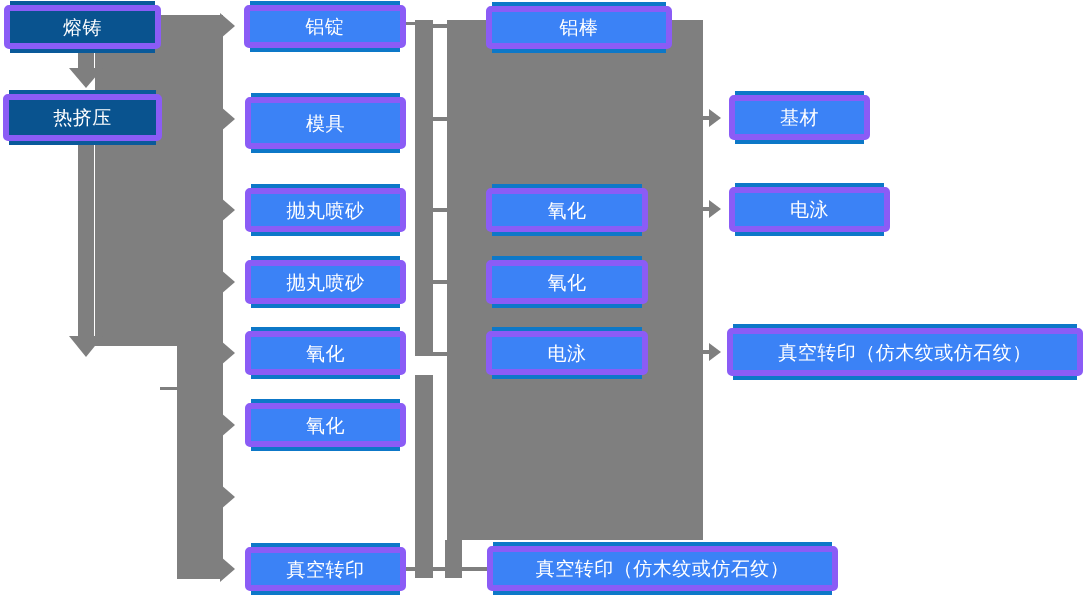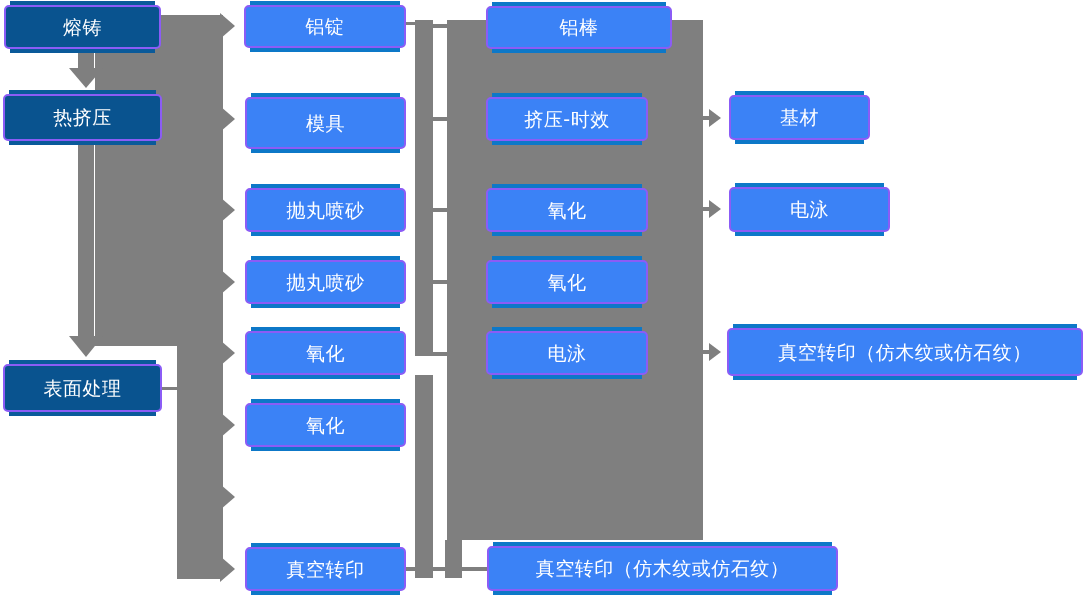--- a/index.html
+++ b/index.html
@@ -4,21 +4,21 @@
 <style>
   html,body { margin:0; padding:0; background:#ffffff; }
   .canvas {
     position:relative; width:1084px; height:596px; background:#ffffff;
     font-family:"DejaVu Sans","Liberation Sans",sans-serif; overflow:hidden;
   }
   .connectors { position:absolute; left:0; top:0; z-index:0; }
   .box {
     position:absolute; z-index:2; box-sizing:border-box;
     display:flex; align-items:center; justify-content:center;
-    border:2px solid #8b5cf6; border-radius:5px;
+    border:6px solid #8b5cf6; border-radius:5px;
     color:#ffffff; font-size:19px; line-height:1; white-space:nowrap;
     letter-spacing:0.5px;
   }
   .stage {            
     background:#09538f;
     box-shadow:0 10px 0 -6px #0a5a9a, 0 -10px 0 -6px #0a5a9a;
   }
   .proc {             
     background:#3b82f6;
     box-shadow:0 10px 0 -6px #0d78c8, 0 -10px 0 -6px #0d78c8;
@@ -71,32 +71,30 @@
       <polygon points="709,109 709,127 721,118"></polygon>
       <rect x="703" y="207" width="6" height="4"></rect>
       <polygon points="709,200 709,218 721,209"></polygon>
       <rect x="703" y="350" width="6" height="4"></rect>
       <polygon points="709,343 709,361 721,352"></polygon>
     </g>
   </svg>
 
   <div class="box stage" style="left:4px;top:5px;width:157px;height:44px">熔铸</div>
   <div class="box stage" style="left:3px;top:94px;width:159px;height:47px">热挤压</div>
-  <div class="box stage" style="left:3px;top:364px;width:159px;height:48px">表面处理</div>
 
   <div class="box proc" style="left:244px;top:5px;width:162px;height:43px">铝锭</div>
   <div class="box proc" style="left:245px;top:97px;width:161px;height:52px">模具</div>
   <div class="box proc" style="left:245px;top:188px;width:161px;height:44px">抛丸喷砂</div>
   <div class="box proc" style="left:245px;top:260px;width:161px;height:44px">抛丸喷砂</div>
   <div class="box proc" style="left:245px;top:331px;width:161px;height:44px">氧化</div>
   <div class="box proc" style="left:245px;top:403px;width:161px;height:44px">氧化</div>
   <div class="box proc" style="left:245px;top:547px;width:161px;height:44px">真空转印</div>
 
   <div class="box proc" style="left:486px;top:6px;width:186px;height:43px">铝棒</div>
-  <div class="box proc" style="left:486px;top:97px;width:162px;height:44px">挤压-时效</div>
   <div class="box proc" style="left:486px;top:188px;width:162px;height:44px">氧化</div>
   <div class="box proc" style="left:486px;top:260px;width:162px;height:44px">氧化</div>
   <div class="box proc" style="left:486px;top:331px;width:162px;height:44px">电泳</div>
   <div class="box proc" style="left:487px;top:546px;width:351px;height:45px">真空转印（仿木纹或仿石纹）</div>
 
   <div class="box proc" style="left:729px;top:95px;width:141px;height:45px">基材</div>
   <div class="box proc" style="left:729px;top:187px;width:161px;height:45px">电泳</div>
   <div class="box proc" style="left:727px;top:328px;width:356px;height:48px">真空转印（仿木纹或仿石纹）</div>
 
 </div>

